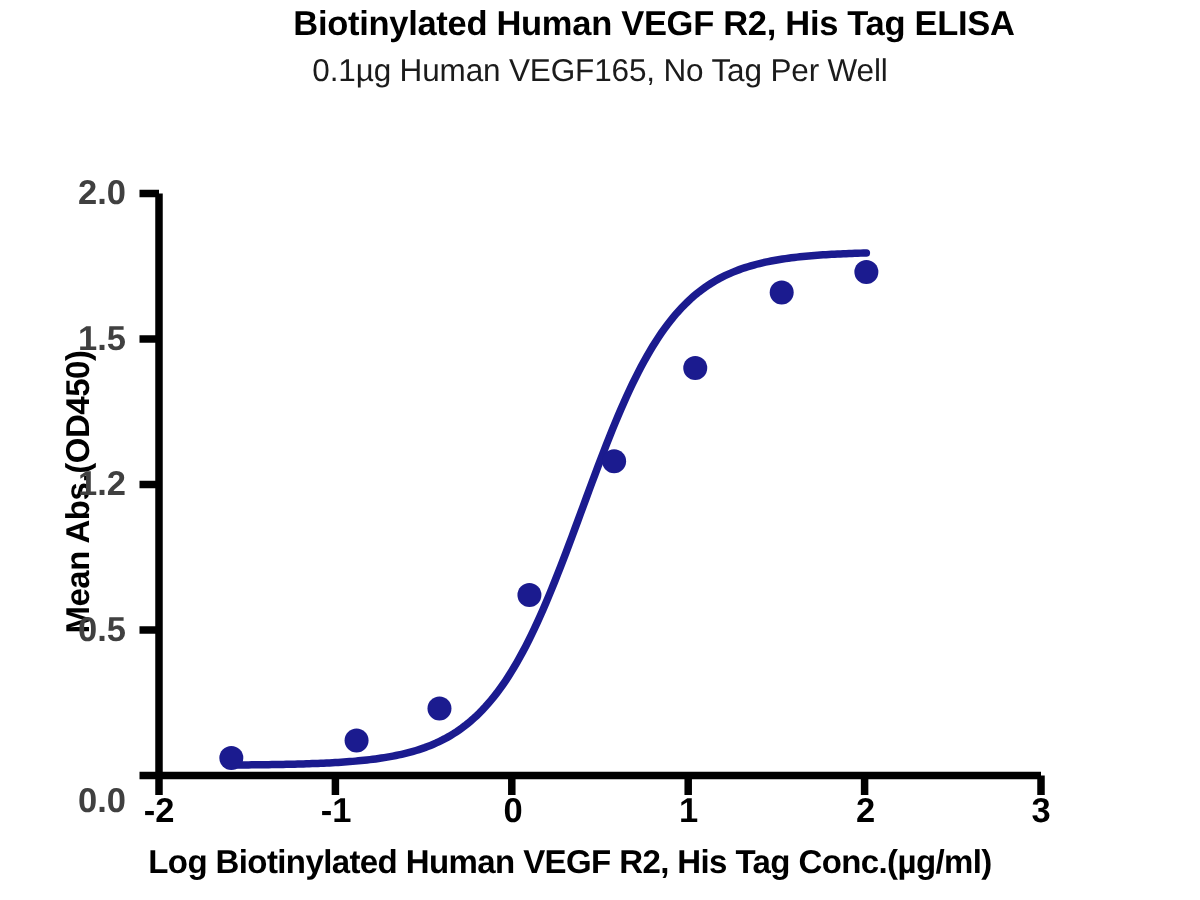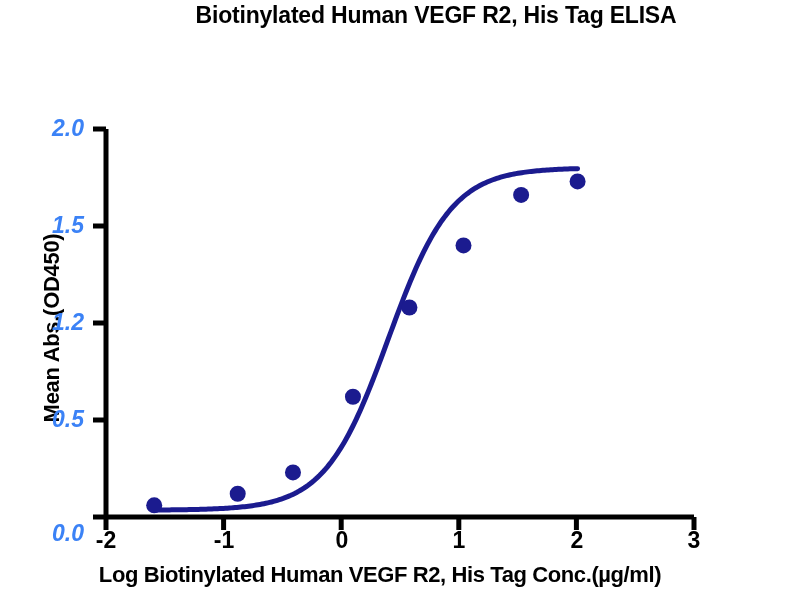--- a/index.html
+++ b/index.html
@@ -76,23 +76,22 @@
   }
 
   
   .ytick-label {
     position: absolute;
     width: 64px;
     text-align: right;
     font-family: "Liberation Sans", sans-serif;
     font-weight: bold;
     font-size: 23px;
-    color: #3b82f6;
+    color: #404040;
     white-space: nowrap;
-    font-style: italic;
   }
   .xtick-label {
     position: absolute;
     width: 46px;
     text-align: center;
     font-family: "Liberation Sans", sans-serif;
     font-weight: bold;
     font-size: 23px;
     color: #000000;
     white-space: nowrap;
@@ -104,20 +103,21 @@
     top: 0;
   }
 </style>
 </head>
 <body>
 
 <div id="page">
 
   <div id="chart-title">Biotinylated Human VEGF R2, His Tag ELISA</div>
 
+  <div id="chart-subtitle">0.1µg Human VEGF165, No Tag Per Well</div>
 
   <div id="yaxis-title">Mean Abs.(OD450)</div>
 
   <div id="xaxis-title">Log Biotinylated Human VEGF R2, His Tag Conc.(µg/ml)</div>
 
   <div class="ytick-label" style="left:20px; top:115px;">2.0</div>
   <div class="ytick-label" style="left:20px; top:212px;">1.5</div>
   <div class="ytick-label" style="left:20px; top:309px;">1.2</div>
   <div class="ytick-label" style="left:20px; top:406px;">0.5</div>
   <div class="ytick-label" style="left:20px; top:503px;margin-top:17px;">0.0</div>

